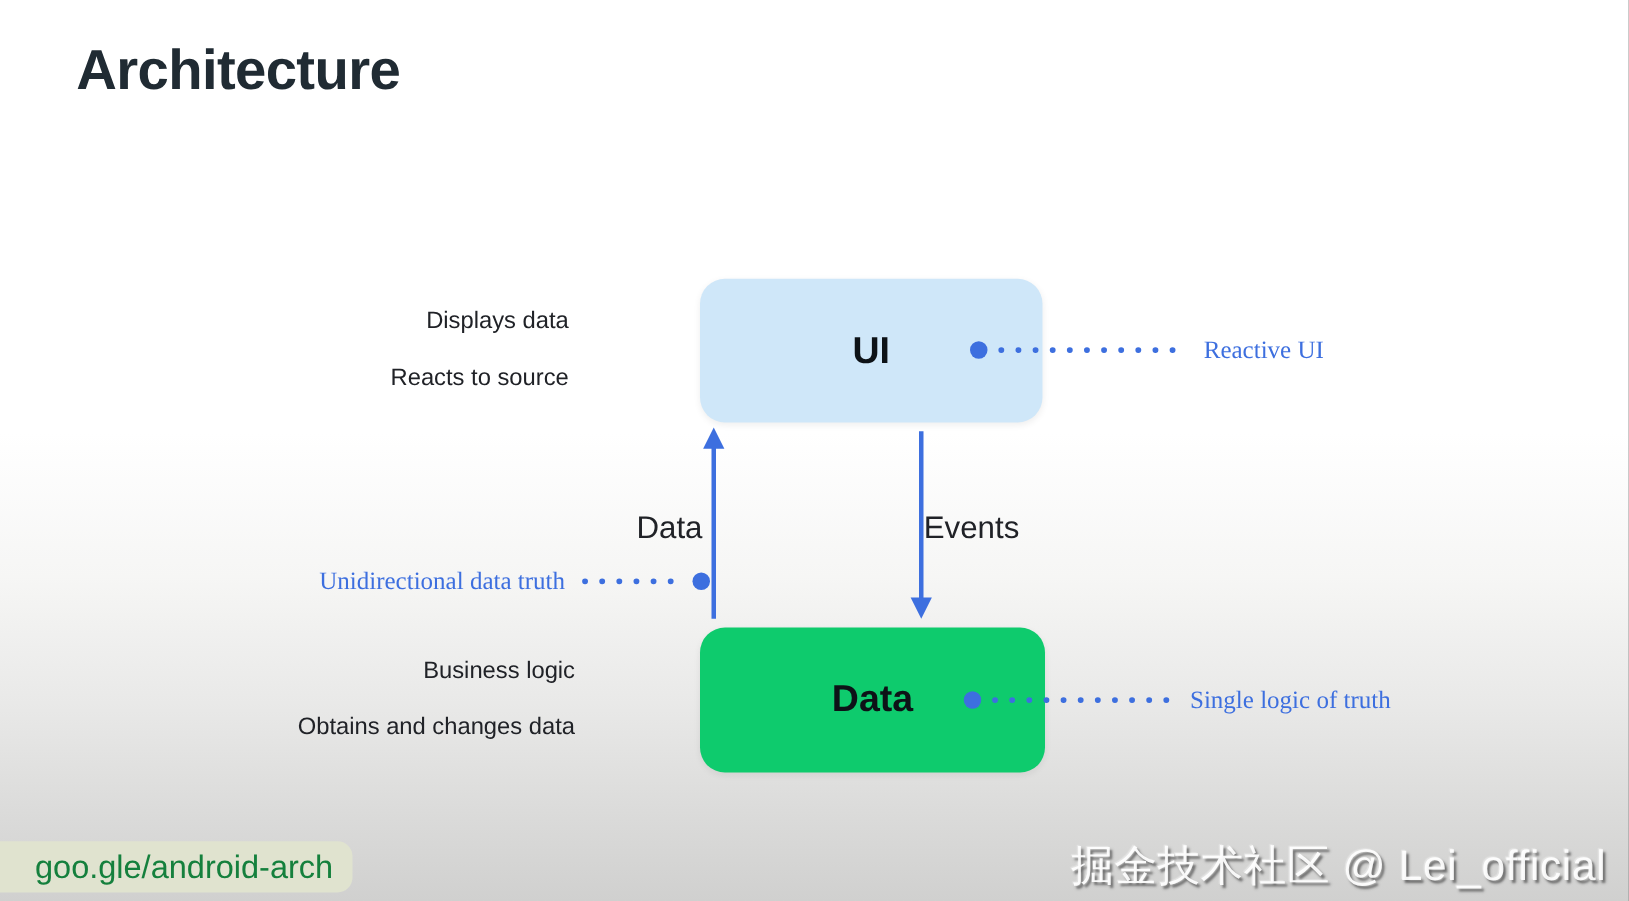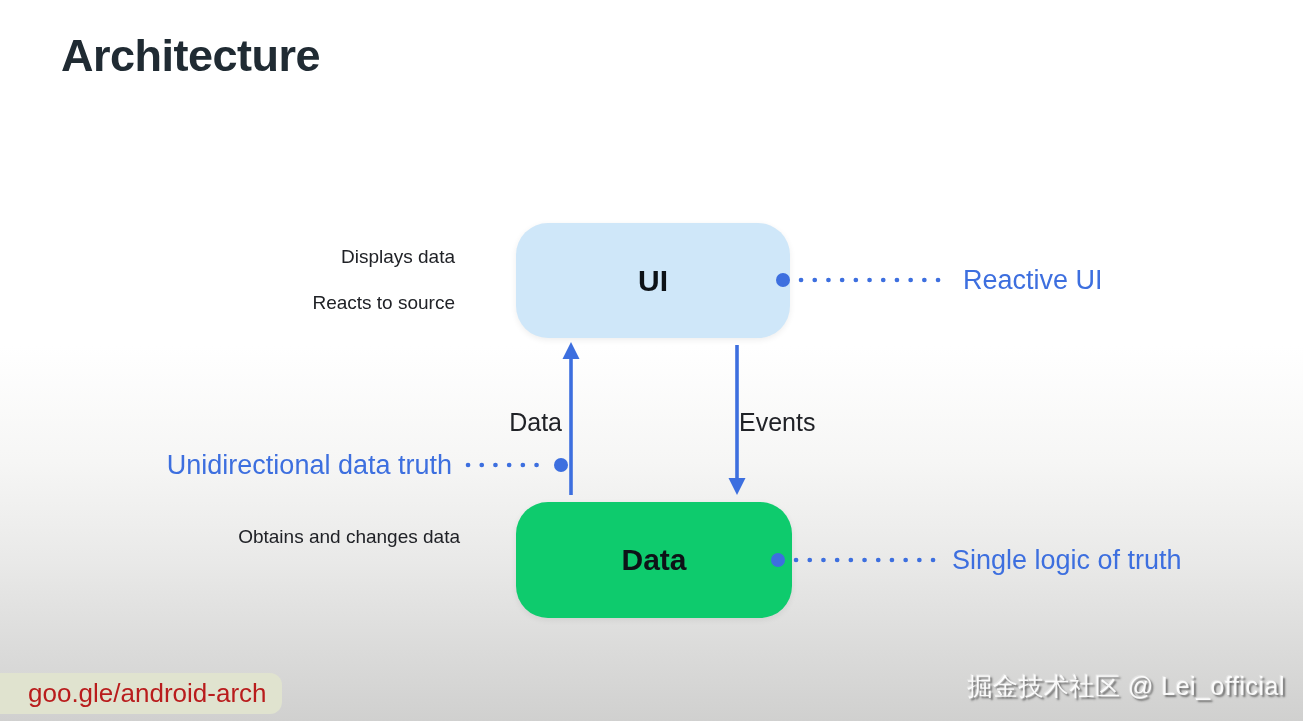--- a/index.html
+++ b/index.html
@@ -10,71 +10,73 @@
     font-family:"Liberation Sans", sans-serif;
     background:linear-gradient(180deg,#ffffff 0%,#ffffff 48%,#f6f6f5 64%,#e9e9e8 78%,#dbdbda 90%,#d0d0cf 100%);
   }
   .title{
     position:absolute;left:57px;top:26px;margin:4px;
     font-size:45px;font-weight:700;letter-spacing:-0.5px;
     color:#202b33;
   }
   .box{
     position:absolute;display:flex;align-items:center;justify-content:center;
-    border-radius:32px;
+    border-radius:20px;
     font-size:30px;font-weight:700;color:#0d1217;
     box-shadow:0 2px 6px rgba(0,0,0,0.07);
+    margin-left:44px;
   }
   .ui-box{left:516px;top:223px;width:274px;height:115px;background:#cfe7f9;}
   .data-box{left:516px;top:502px;width:276px;height:116px;background:#0ecb6d;}
   .label-stack{
     position:absolute;text-align:right;
     font-size:19px;color:#202227;line-height:46px;white-space:nowrap;
   }
   .stack-top{right:848px;top:234px;}
   .stack-bottom{right:843px;top:514px;line-height:45px;}
   .arrow-label{
     position:absolute;font-size:25px;color:#202227;line-height:30px;white-space:nowrap;
   }
   .lbl-data{right:741px;top:407px;text-align:right;}
   .lbl-events{left:739px;top:407px;}
   .callout{
-    position:absolute;font-size:27px;line-height:30px;color:#3d6fdf;white-space:nowrap;
+    position:absolute;font-size:20px;line-height:30px;color:#3d6fdf;white-space:nowrap;font-family:Liberation Serif, serif;
   }
   .callout-reactive{left:963px;top:265px;}
   .callout-flow{right:851px;top:450px;}
   .callout-source{left:952px;top:545px;}
   .overlay{position:absolute;left:0;top:0;pointer-events:none;}
   .footer-pill{
     position:absolute;left:0;top:673px;width:282px;height:41px;
     background:#e0e3cf;border-radius:0 12px 12px 0;
     display:flex;align-items:center;
-    font-size:26px;color:#b91c1c;padding-left:28px;box-sizing:border-box;
+    font-size:26px;color:#15803d;padding-left:28px;box-sizing:border-box;
     white-space:nowrap;
   }
   .watermark{
     position:absolute;right:18px;top:670px;
-    font-size:25px;color:rgba(255,255,255,0.93);
+    font-size:34px;color:rgba(255,255,255,0.93);
     text-shadow:2px 2px 2px rgba(88,88,88,0.85), -1px -1px 1px rgba(255,255,255,0.4);
     white-space:nowrap;letter-spacing:0.5px;
   }
 </style>
 </head>
 <body>
 
 <div class="slide">
 
   <h1 class="title">Architecture</h1>
 
   <div class="label-stack stack-top">
     <div>Displays data</div>
     <div>Reacts to source</div>
   </div>
 
   <div class="label-stack stack-bottom">
+    <div>Business logic</div>
     <div>Obtains and changes data</div>
   </div>
 
   <div class="box ui-box">
     <span>UI</span>
   </div>
   <div class="box data-box">
     <span>Data</span>
   </div>
 

